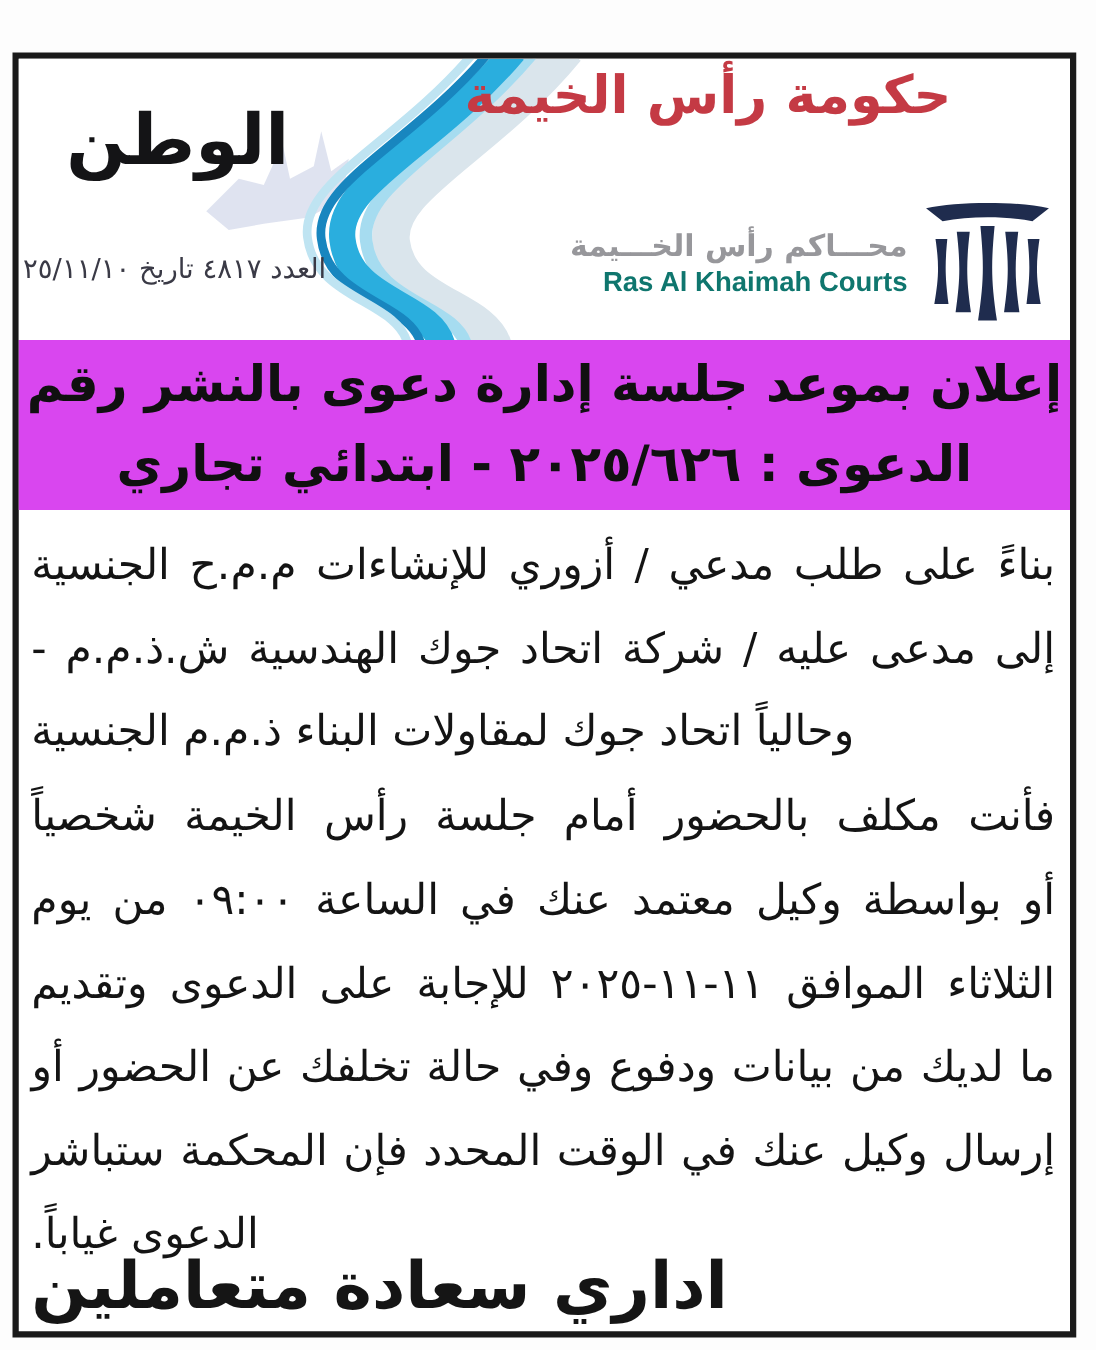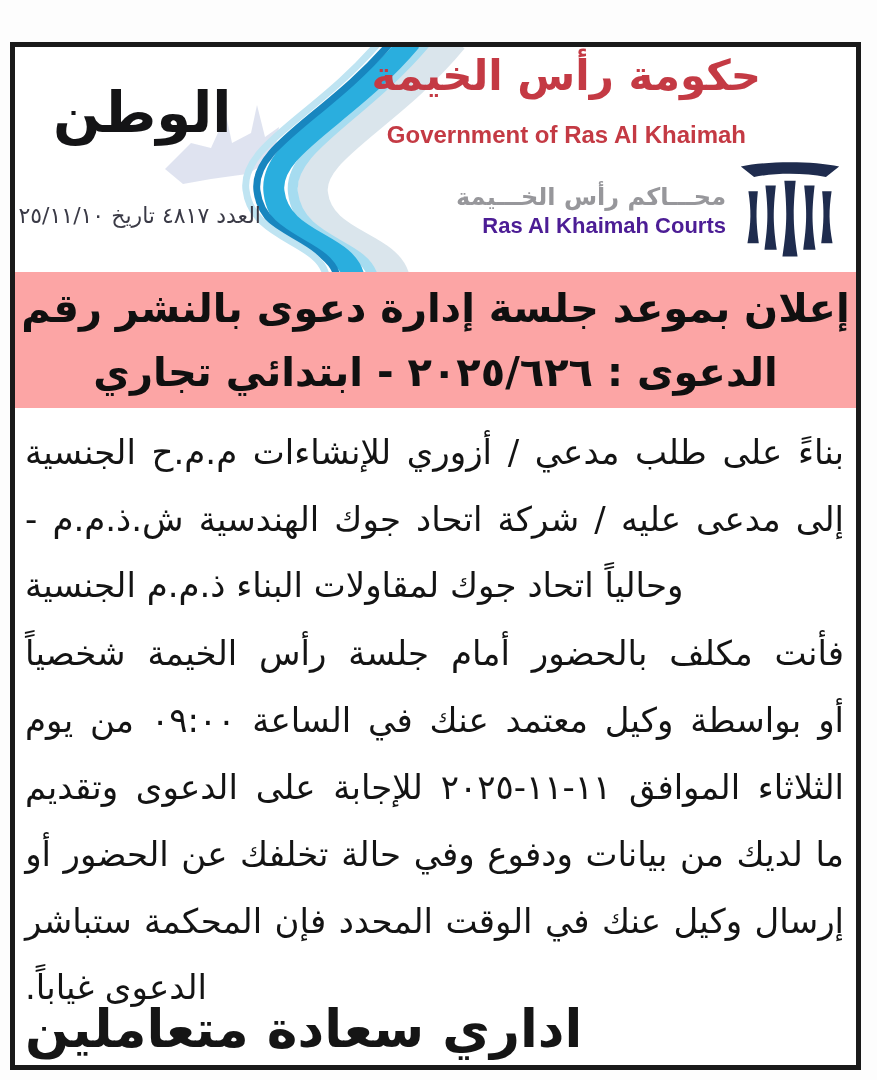--- a/index.html
+++ b/index.html
@@ -74,45 +74,44 @@
       <path d="M377,-6 C314,69 236,99 242,144 C248,194 314,194 322,229" fill="none" stroke="#1886bf" stroke-width="7"></path>
       <path d="M365,-6 C303,68 225,98 231,143 C237,193 303,193 311,228" fill="none" stroke="#bfe4f2" stroke-width="7"></path>
     </svg>
 
     <div class="masthead">الوطن</div>
 
     <div class="issue">العدد ٤٨١٧ تاريخ ٢٠٢٥/١١/١٠</div>
 
     <div class="gov-ar" style="color: rgb(196, 58, 68);">حكومة رأس الخيمة</div>
 
-    <div class="gov-en" style="color: rgb(196, 58, 68);">Government of Ras Al Khaimah</div>
 
     <div class="courts">
       <div class="courts-text">
         <span class="courts-ar" style="color: rgb(151, 151, 155); text-align: right;">محـــاكم رأس الخـــيمة</span>
-        <span class="courts-en" style="color: #4c1d95;">Ras Al Khaimah Courts</span>
+        <span class="courts-en" style="color: #0f766e;">Ras Al Khaimah Courts</span>
       </div>
       <svg class="courts-icon" viewBox="0 0 110 110" aria-hidden="true">
         <g fill="#1f2c4e">
 
           <path d="M3,8 C30,2 80,2 107,8 L93,19 C70,14.5 40,14.5 17,19 Z"></path>
 
           <path d="M49,23 C52,55 52,70 47,103 L63,103 C58,70 58,55 61,23 Z"></path>
 
           <path d="M29,28 C32,55 32,68 28,96 L41,96 C37,68 37,55 40,28 Z"></path>
           <path d="M70,28 C73,55 73,68 69,96 L82,96 C78,68 78,55 81,28 Z"></path>
 
           <path d="M11,34 C14,55 14,66 10,89 L22,89 C19,66 19,55 21,34 Z"></path>
           <path d="M89,34 C91,55 91,66 88,89 L100,89 C96,66 96,55 99,34 Z"></path>
         </g>
       </svg>
     </div>
   </div>
 
-  <div class="banner" style="background:#fca5a5;">
+  <div class="banner" style="background:#d946ef;">
     <div class="title-line">إعلان بموعد جلسة إدارة دعوى بالنشر رقم</div>
     <div class="title-line">الدعوى : ٢٠٢٥/٦٢٦ - ابتدائي تجاري</div>
   </div>
 
   <div class="bodytext">
     <div class="bl stretch">
         <span>بناءً</span>
         <span>على</span>
         <span>طلب</span>
         <span>مدعي</span>

